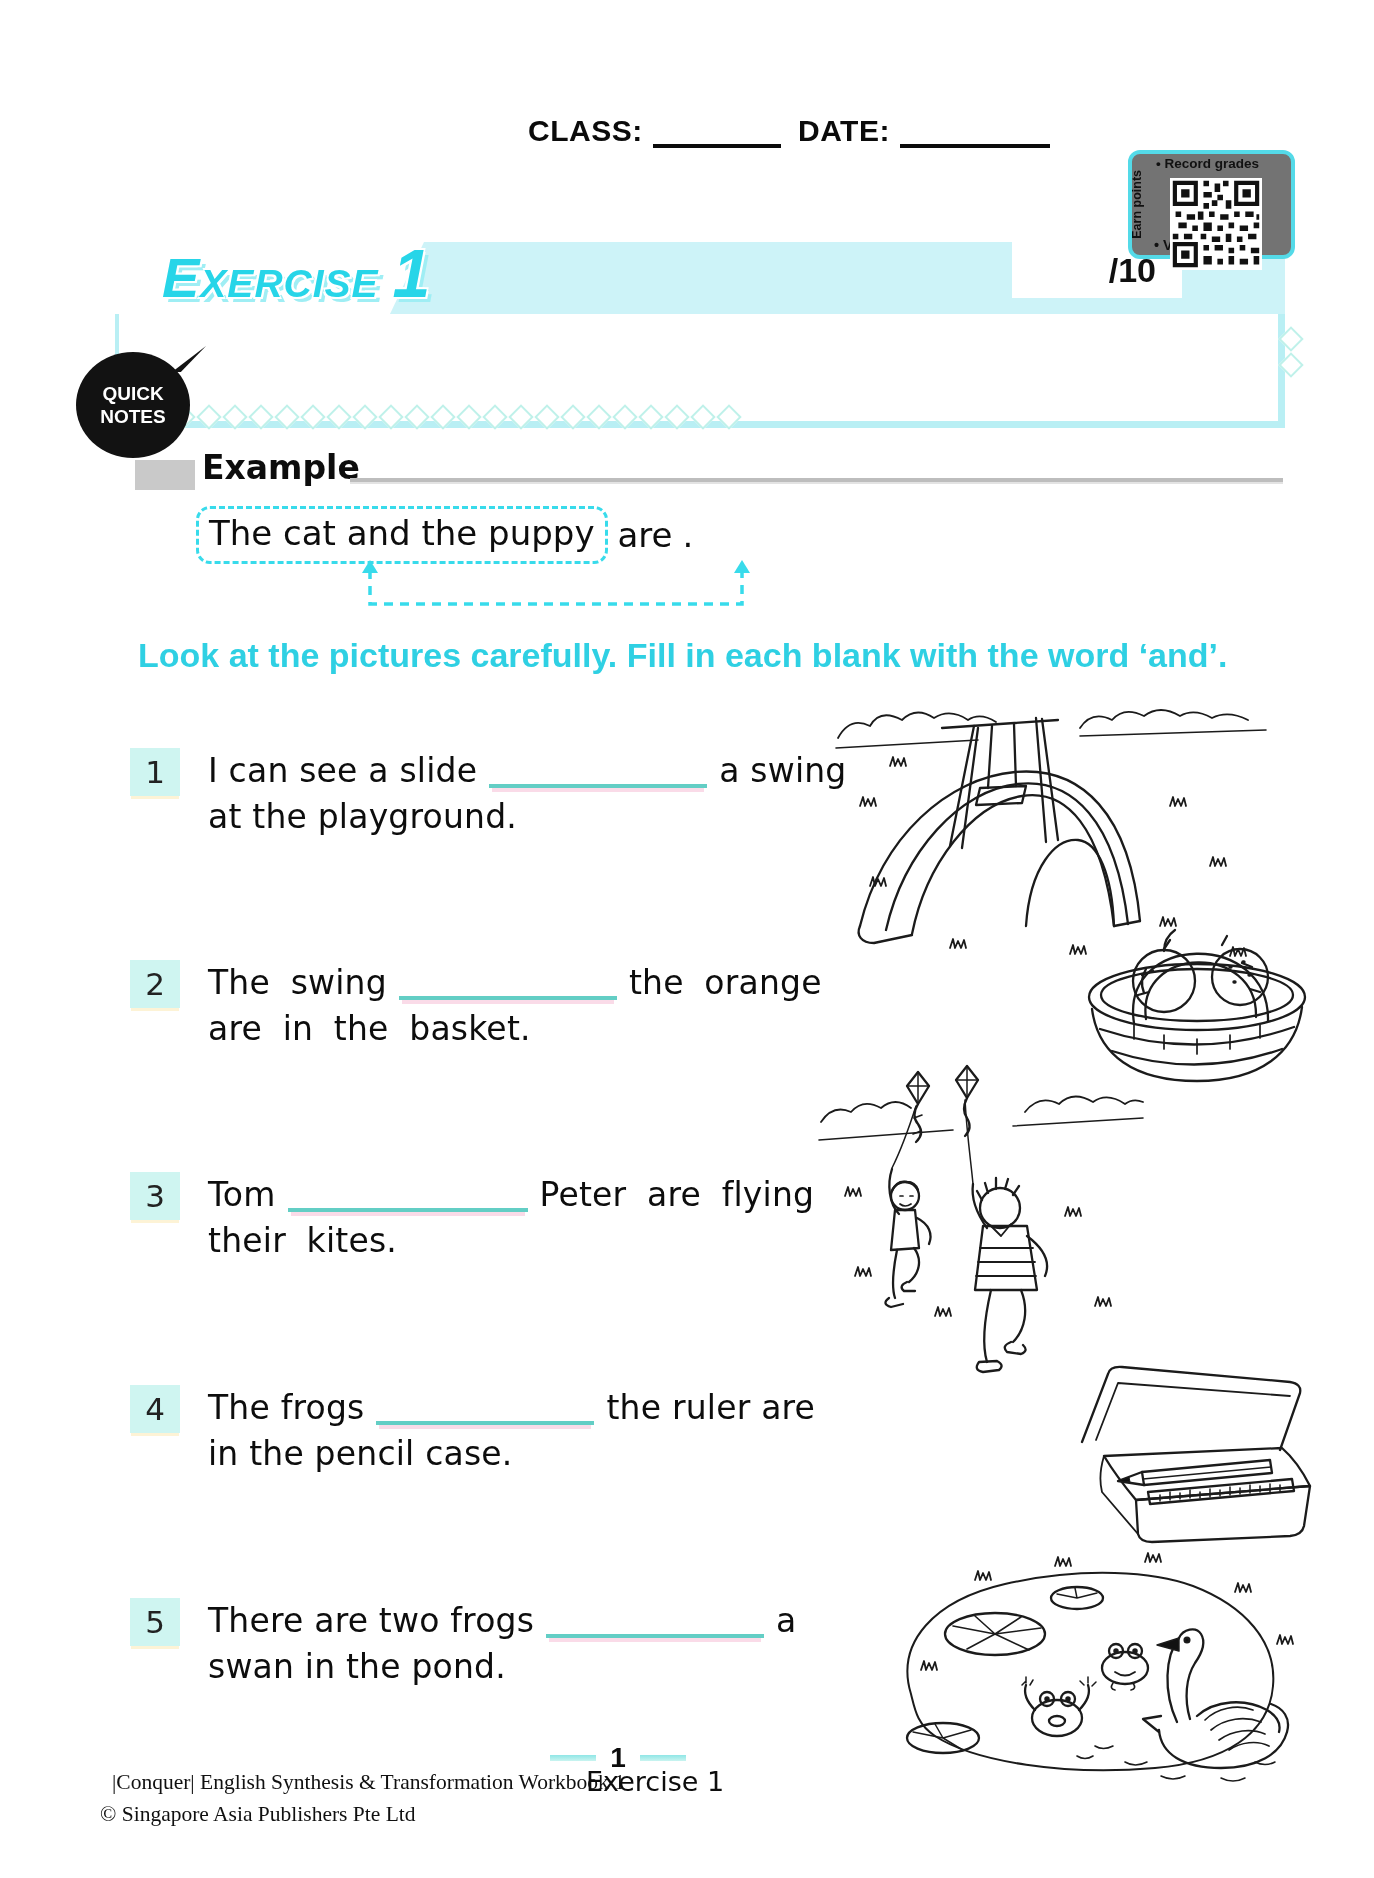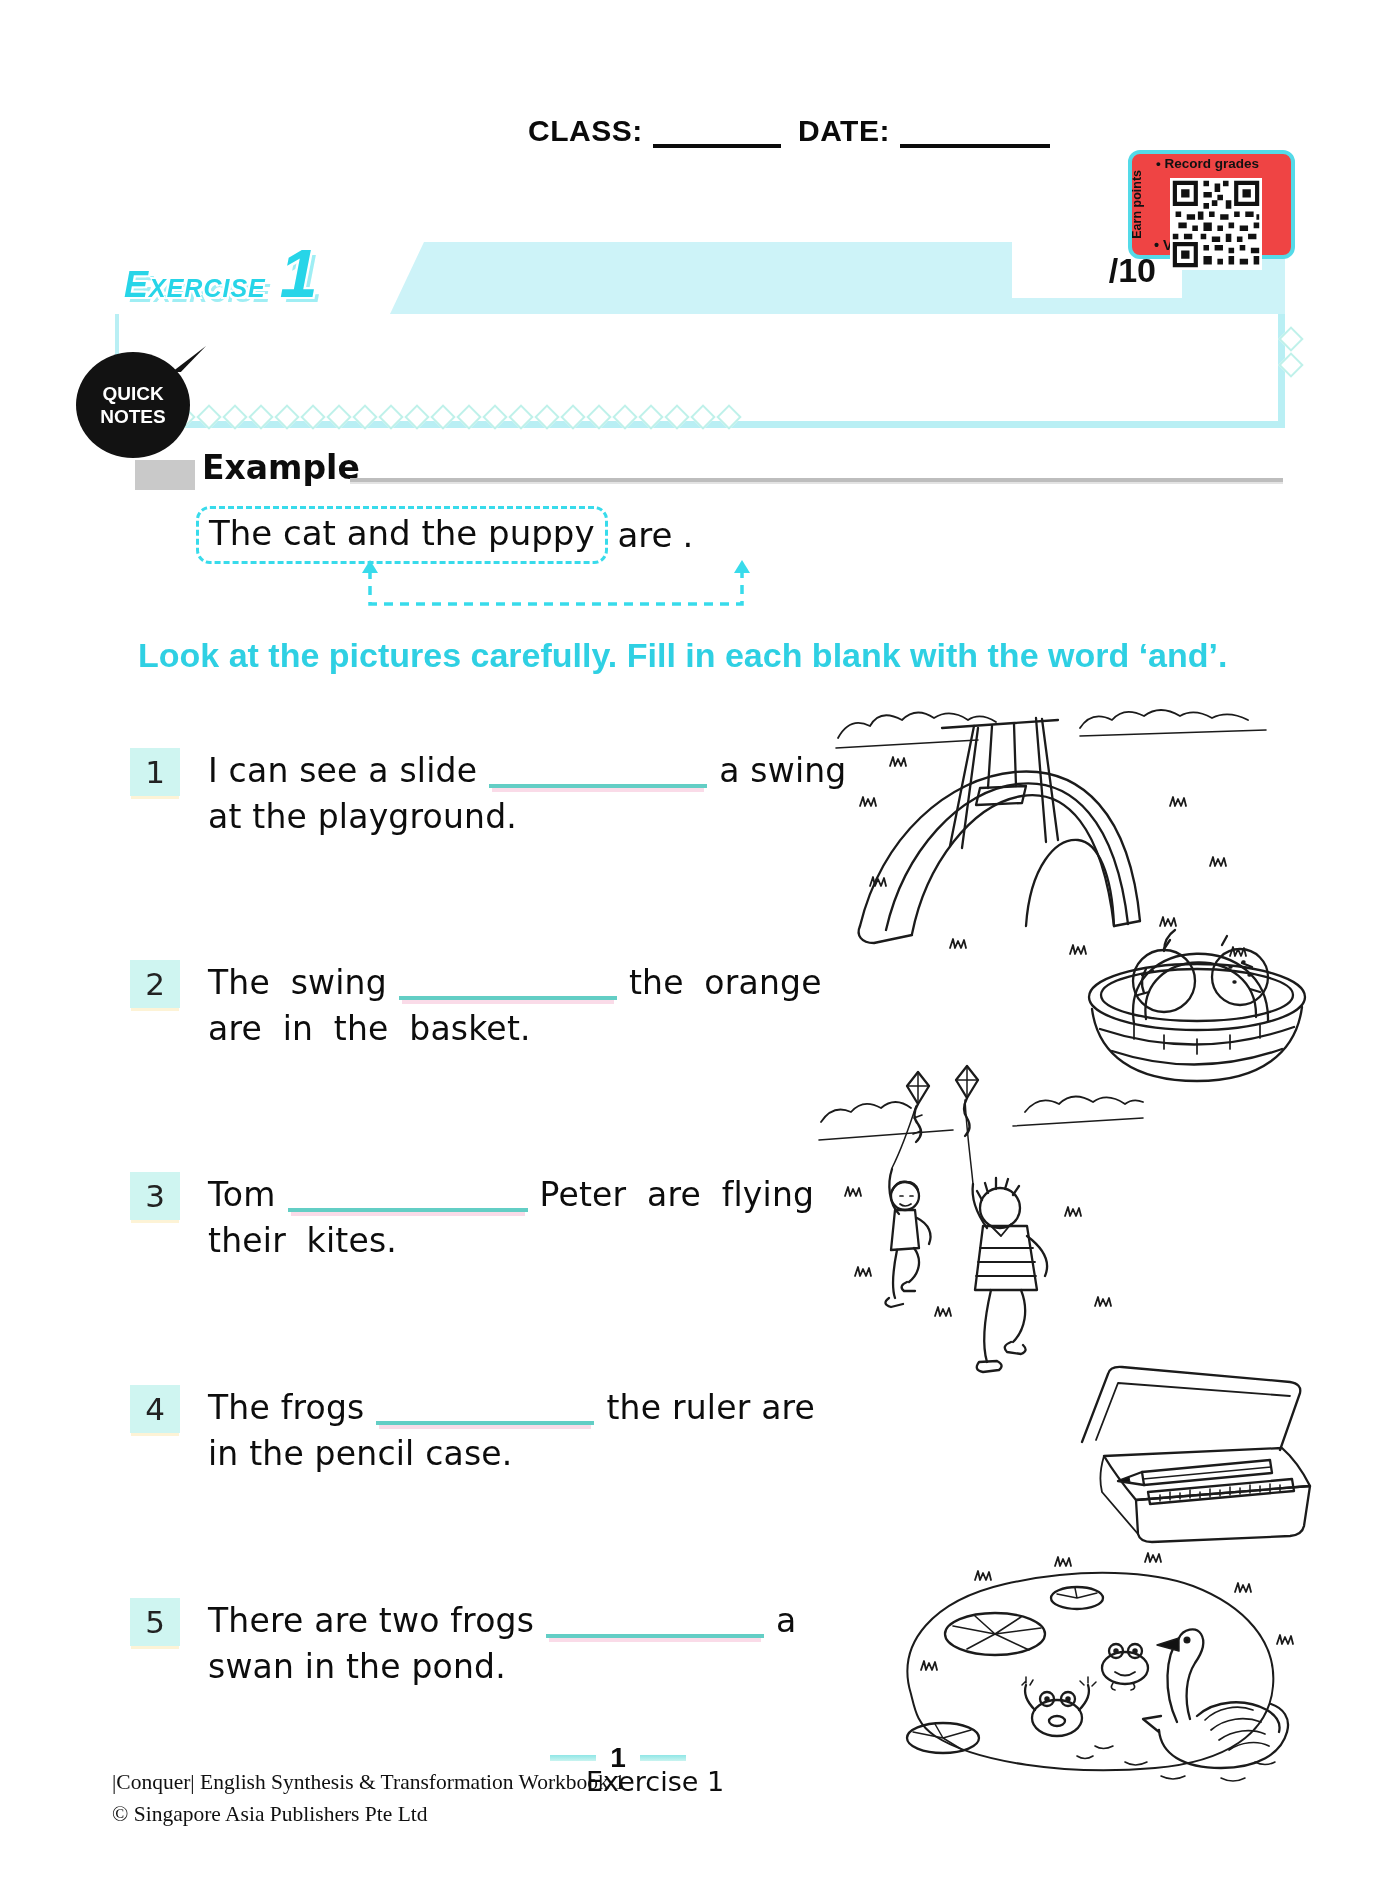--- a/index.html
+++ b/index.html
@@ -6,36 +6,36 @@
   .page{position:relative;width:1374px;height:1878px;background:#fff;margin:0 auto;overflow:hidden;
         font-family:"DejaVu Sans",sans-serif;color:#151515;}
   .abs{position:absolute;}
 
   
   .hgroup{display:flex;align-items:flex-end;gap:10px;}
   .hlabel{font-family:"Liberation Sans",sans-serif;font-weight:bold;font-size:30px;color:#0b0b0b;letter-spacing:.5px;}
   .hline{border-bottom:4px solid #0b0b0b;height:30px;}
 
   
-  .qrbox{width:167px;height:109px;background:#ef4444;border:4px solid #54dae8;border-radius:12px;z-index:6;box-sizing:border-box;}
+  .qrbox{width:167px;height:109px;background:#737373;border:4px solid #54dae8;border-radius:12px;z-index:6;box-sizing:border-box;}
   .qrtext{position:absolute;font-family:"Liberation Sans",sans-serif;font-weight:bold;color:#111;white-space:nowrap;}
   .qrtop{top:2px;left:24px;font-size:13.5px;}
   .qrbottom{bottom:2px;left:22px;font-size:14.5px;}
   .qrleft{left:-2px;top:16px;font-size:12.5px;writing-mode:vertical-rl;transform:rotate(180deg);}
 
   
   .banner{left:390px;top:242px;width:895px;height:72px;background:#cdf3f8;
           clip-path:polygon(34px 0,100% 0,100% 100%,0 100%);z-index:1;}
   .score-notch{left:1012px;top:242px;width:170px;height:56px;background:#fff;z-index:2;
                display:flex;align-items:center;justify-content:flex-end;padding-right:26px;box-sizing:border-box;}
   .score{font-family:"Liberation Sans",sans-serif;font-weight:bold;font-size:34px;color:#101010;}
   .extitle{left:124px;top:234px;z-index:3;font-family:"Liberation Sans",sans-serif;font-style:italic;font-weight:800;
            color:#27d5e8;white-space:nowrap;
            text-shadow:2px 2px 0 #fff,-2px -2px 0 #fff,2px -2px 0 #fff,-2px 2px 0 #fff,5px 5px 0 #9feef4;}
-  .exword{font-size:36px;font-variant:small-caps;letter-spacing:1px;}
+  .exword{font-size:56px;font-variant:small-caps;letter-spacing:1px;margin-left:38px;}
   .exnum{font-size:68px;margin-left:14px;}
   .subtitle{left:432px;top:246px;z-index:3;font-family:"DejaVu Sans",sans-serif;font-weight:bold;font-size:45px;color:#29d4e7;
             text-shadow:2px 2px 0 #fff,-2px -2px 0 #fff,2px -2px 0 #fff,-2px 2px 0 #fff;}
 
   
   .qnbox{left:115px;top:314px;width:1170px;height:114px;background:#fff;box-sizing:border-box;
          border:7px solid #b9eff4;border-top:none;border-left-width:4px;z-index:1;}
   .qnterm{left:158px;top:330px;font-family:"DejaVu Sans",sans-serif;font-weight:bold;font-size:29px;color:#0d0d0d;}
   .qndef{left:246px;top:330px;width:945px;font-family:"Liberation Sans",sans-serif;font-size:29px;line-height:38px;color:#161616;}
   .bubble{left:76px;top:352px;width:114px;height:106px;background:#121212;border-radius:50%;z-index:4;
@@ -387,21 +387,21 @@
         <path d="M372 194 C390 178 420 176 442 188 C452 194 456 202 454 210"></path>
         <path d="M380 198 C392 186 412 182 428 188 M386 208 C400 196 420 194 436 200 M394 218 C408 208 426 206 440 212 M404 228 C416 220 432 218 444 224" stroke-width="1.7"></path>
       </g>
       <g>
         <path d="M300 240 q10 6 22 0 M336 254 q12 6 24 0 M396 256 q12 6 24 0 M270 224 q8 5 18 0 M252 234 q8 5 16 0 M430 240 q10 5 20 0" stroke-width="1.6"></path>
       </g>
     </g>
   </svg>
 
   <div class="abs fserif" style="left:112px;top:1770px">|Conquer| English Synthesis &amp; Transformation Workbook 1</div>
-  <div class="abs fserif" style="left:112px;top:1802px">© Singapore Asia Publishers Pte Ltd</div>
+  <div class="abs fserif" style="left:100px;top:1802px">© Singapore Asia Publishers Pte Ltd</div>
   <div class="abs pagerow">
     <span class="pagedash"></span>
     <span class="pagenum">1</span>
     <span class="pagedash"></span>
   </div>
   <div class="abs exref">Exercise 1</div>
 
 </div>
 
 </body></html>

